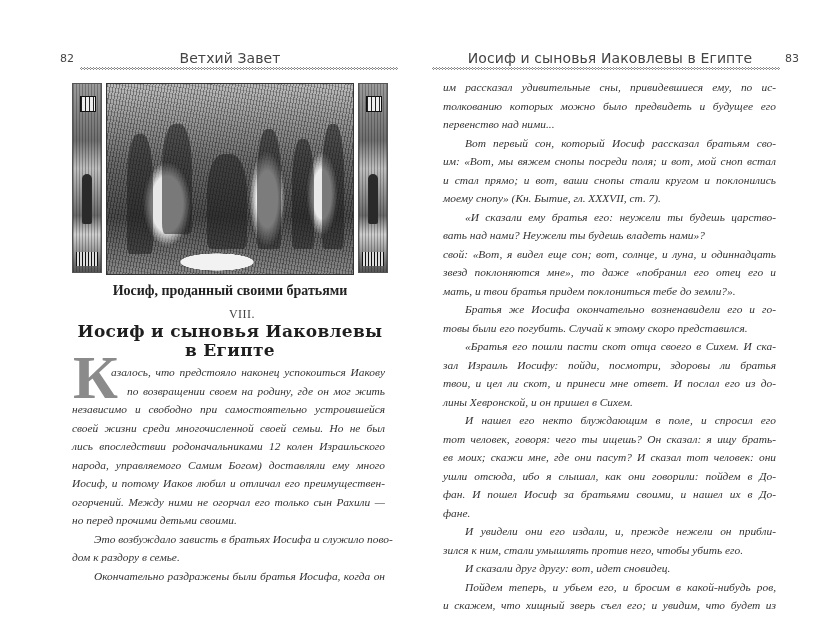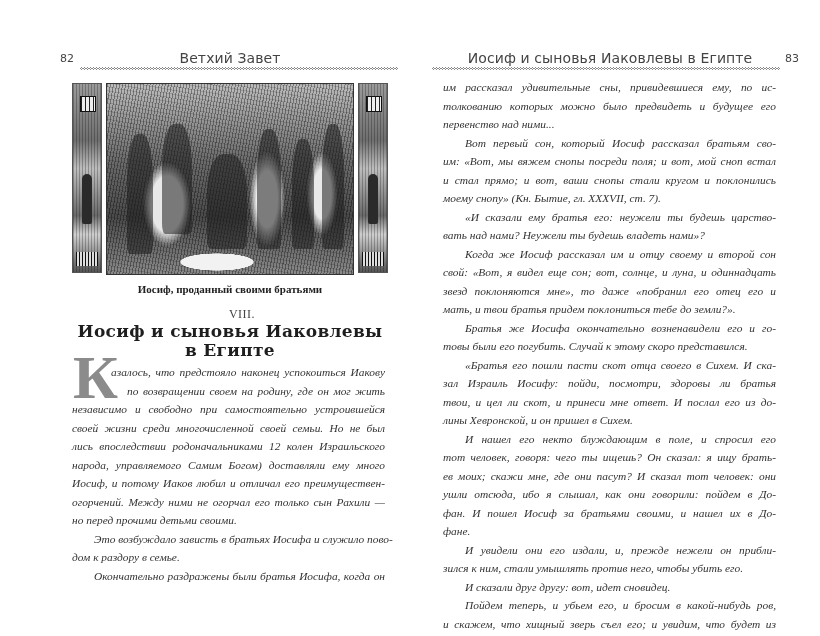--- a/index.html
+++ b/index.html
@@ -48,21 +48,21 @@
                  radial-gradient(ellipse 60px 14px at 110px 178px, #f2f2f2 0 60%, transparent 62%),
                  radial-gradient(ellipse 40px 70px at 60px 120px, #e8e8e8 0 40%, transparent 60%),
                  radial-gradient(ellipse 30px 80px at 160px 115px, #efefef 0 35%, transparent 60%),
                  radial-gradient(ellipse 26px 70px at 215px 110px, #e9e9e9 0 35%, transparent 60%),
                  repeating-linear-gradient(100deg, rgba(0,0,0,0.35) 0 1px, transparent 1px 3px),
                  repeating-linear-gradient(10deg, rgba(0,0,0,0.15) 0 1px, transparent 1px 4px),
                  linear-gradient(180deg, #bdbdbd 0%, #6c6c6c 40%, #4a4a4a 70%, #8a8a8a 100%); }
   .engraving .figure { position: absolute; background: #1e1e1e; opacity: 0.55; border-radius: 40% 40% 10% 10%; }
 
   .caption { position: absolute; left: 60px; top: 283px; width: 340px; text-align: center;
-             font-size: 11px; font-weight: bold; color: #222; }
+             font-size: 14px; font-weight: bold; color: #222; }
 
   .chapter-num { position: absolute; left: 72px; top: 307px; width: 340px; text-align: center;
                  font-size: 12px; color: #444; letter-spacing: 0.5px; }
   .chapter-title { position: absolute; left: 60px; top: 322px; width: 340px; text-align: center;
                    font-family: "DejaVu Serif", serif; font-weight: bold; font-size: 17px; line-height: 19px;
                    color: #1e1e1e; letter-spacing: 0.3px; }
 
   .drop-cap { position: absolute; left: 73px; top: 352px; font-family: "Liberation Serif", serif;
               font-size: 62px; line-height: 50px; color: #8b8b8b; font-weight: bold; }
 
@@ -140,21 +140,20 @@
   <div class="text-block right-text">
     <span class="line">им рассказал удивительные сны, привидевшиеся ему, по ис-</span>
     <span class="line">толкованию которых можно было предвидеть и будущее его</span>
     <span class="line last">первенство над ними...</span>
     <span class="line ind">Вот первый сон, который Иосиф рассказал братьям сво-</span>
     <span class="line">им: «Вот, мы вяжем снопы посреди поля; и вот, мой сноп встал</span>
     <span class="line">и стал прямо; и вот, ваши снопы стали кругом и поклонились</span>
     <span class="line last">моему снопу» (Кн. Бытие, гл. XXXVII, ст. 7).</span>
     <span class="line ind">«И сказали ему братья его: неужели ты будешь царство-</span>
     <span class="line last">вать над нами? Неужели ты будешь владеть нами»?</span>
-    <span class="line ind">Когда же Иосиф рассказал им и отцу своему и второй сон</span>
     <span class="line">свой: «Вот, я видел еще сон; вот, солнце, и луна, и одиннадцать</span>
     <span class="line">звезд поклоняются мне», то даже «побранил его отец его и</span>
     <span class="line last">мать, и твои братья придем поклониться тебе до земли?».</span>
     <span class="line ind">Братья же Иосифа окончательно возненавидели его и го-</span>
     <span class="line last">товы были его погубить. Случай к этому скоро представился.</span>
     <span class="line ind">«Братья его пошли пасти скот отца своего в Сихем. И ска-</span>
     <span class="line">зал Израиль Иосифу: пойди, посмотри, здоровы ли братья</span>
     <span class="line">твои, и цел ли скот, и принеси мне ответ. И послал его из до-</span>
     <span class="line last">лины Хевронской, и он пришел в Сихем.</span>
     <span class="line ind">И нашел его некто блуждающим в поле, и спросил его</span>

